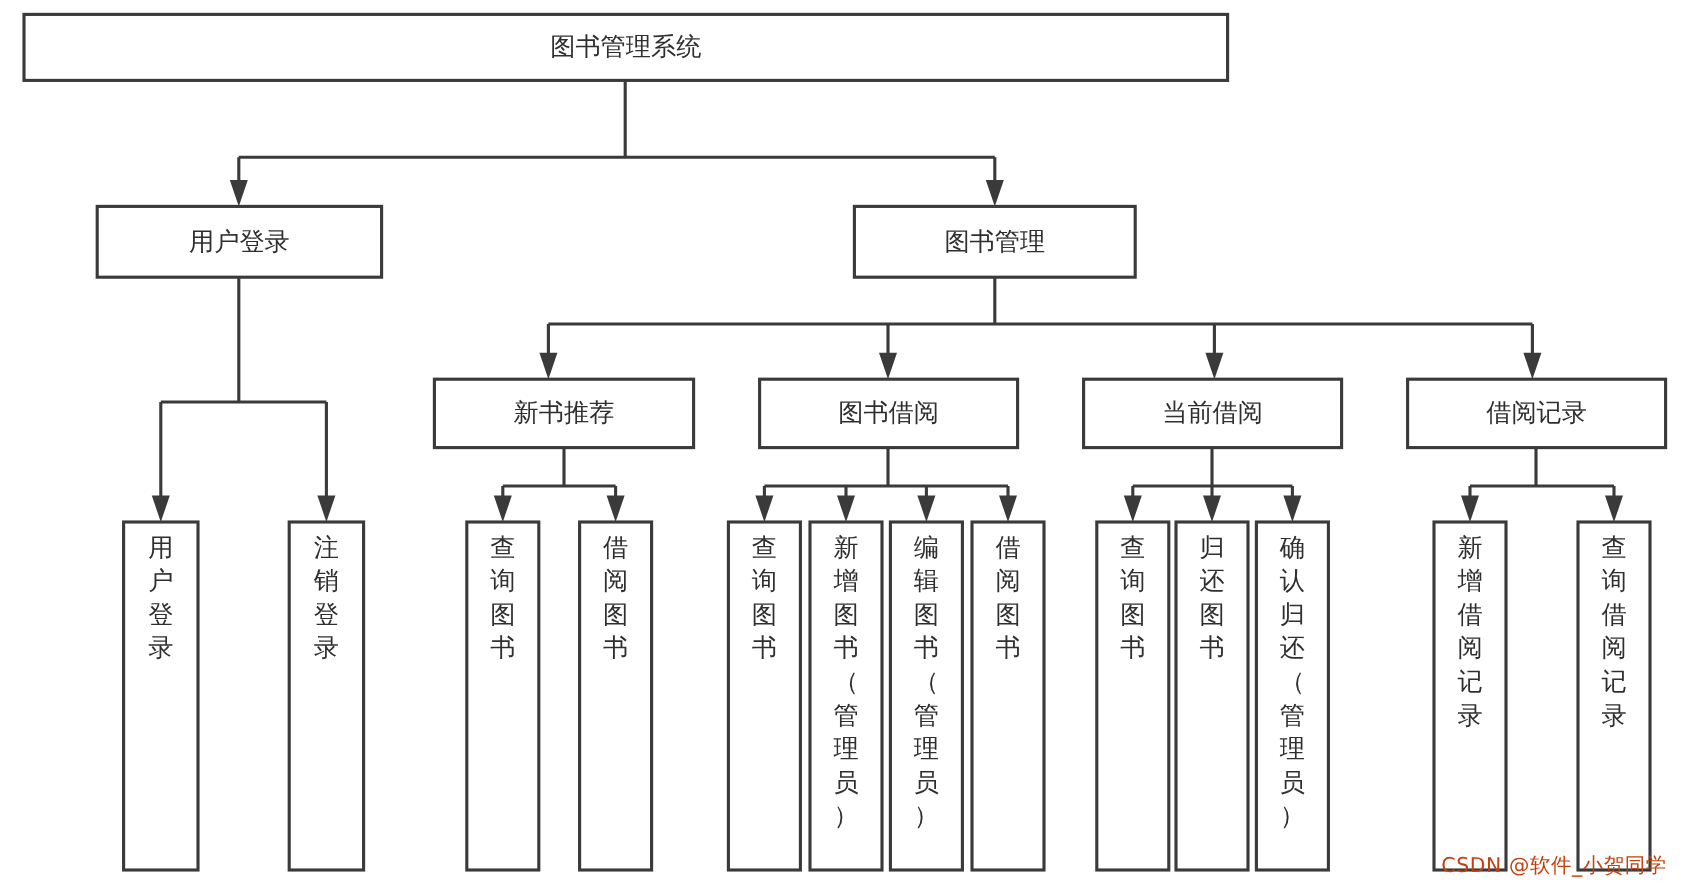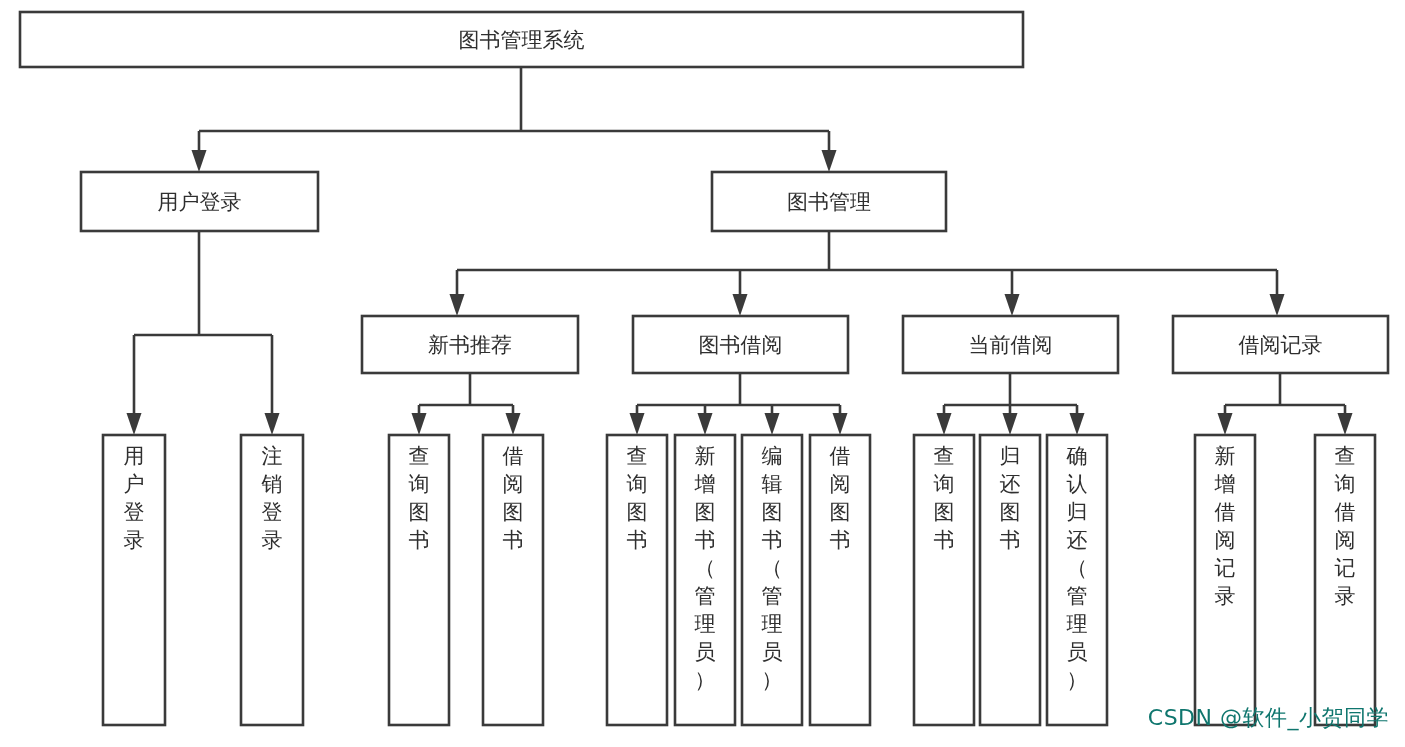--- a/index.html
+++ b/index.html
@@ -52,22 +52,22 @@
     fill: #2f2f2f;
     font-family: "DejaVu Sans", "Liberation Sans", sans-serif;
     font-size: 21px;
     text-anchor: middle;
   }
   .watermark-text {
     position: absolute;
     right: 16px;
     bottom: 6px;
     font-family: "DejaVu Sans", "Liberation Sans", sans-serif;
-    font-size: 22px;
-    color: #0f766e;
+    font-size: 17px;
+    color: #c2410c;
     white-space: nowrap;
     letter-spacing: 0.5px;
     pointer-events: none;
   }
 </style>
 </head>
 <body>
 
 <div id="diagram-root">
 

